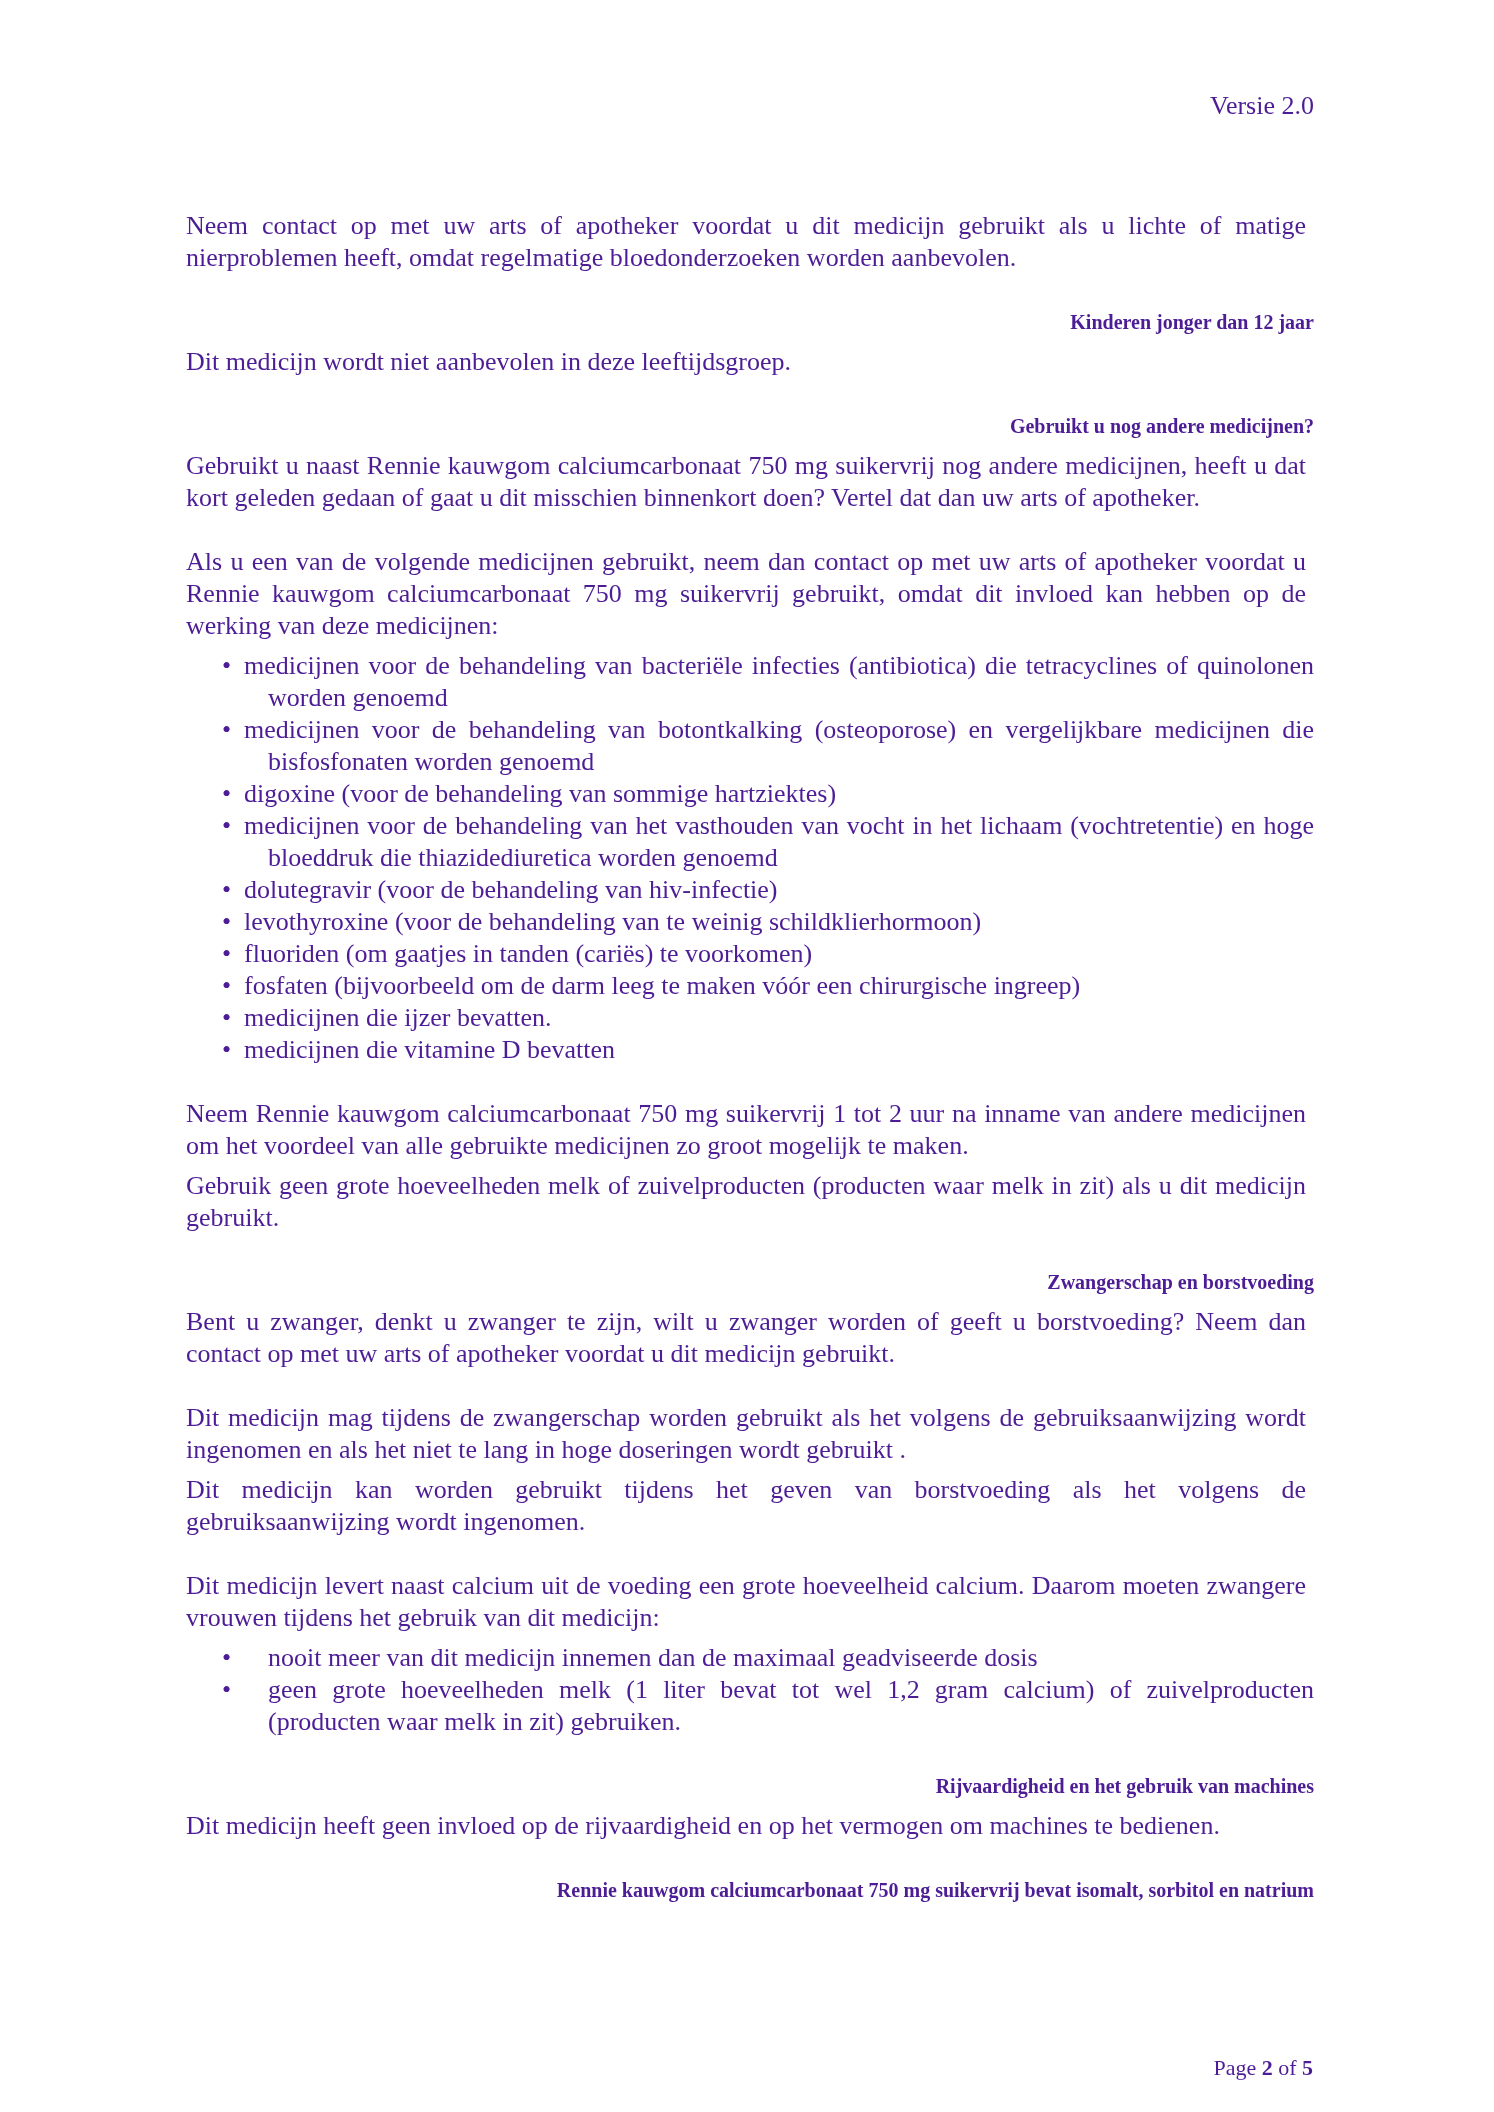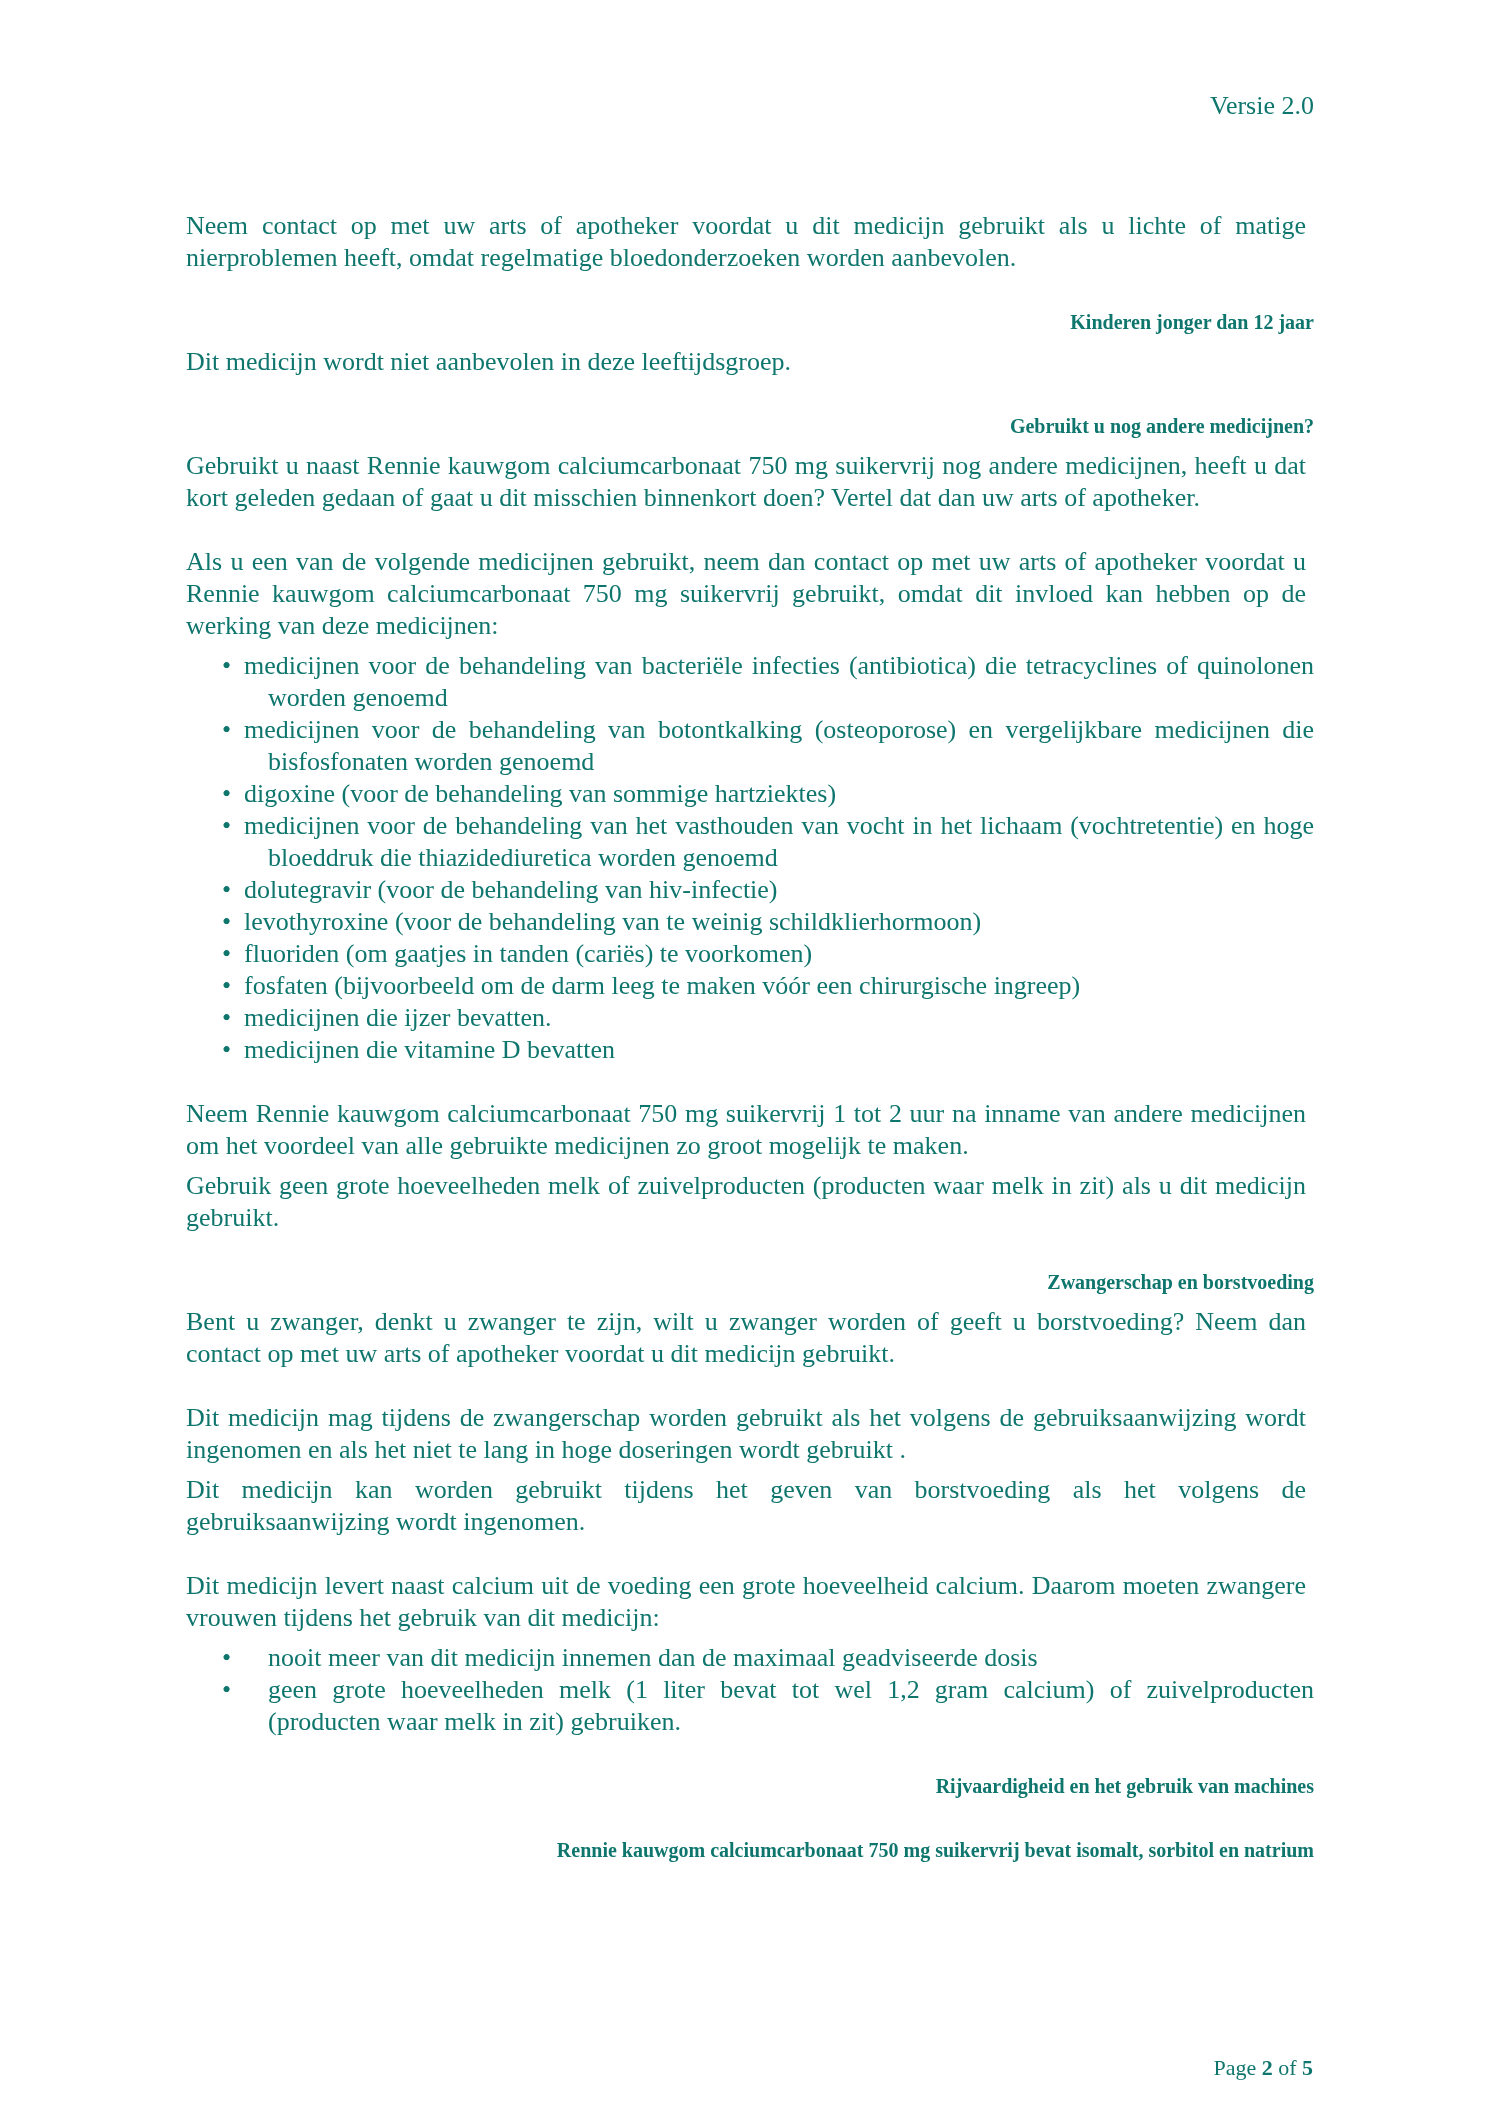--- a/index.html
+++ b/index.html
@@ -5,21 +5,21 @@
   html, body {
     margin: 0;
     padding: 0;
     background: #ffffff;
   }
   .page {
     position: relative;
     width: 1494px;
     height: 2112px;
     background: #ffffff;
-    color: #0f766e;
+    color: #4c1d95;
     font-family: "Liberation Serif", serif;
     font-size: 26px;
     line-height: 32px;
     overflow: hidden;
   }
   .content {
     position: absolute;
     left: 178px;
     top: 90px;
     width: 1136px;
@@ -115,20 +115,21 @@
     <p class="gap">Dit medicijn mag tijdens de zwangerschap worden gebruikt als het volgens de gebruiksaanwijzing wordt ingenomen en als het niet te lang in hoge doseringen wordt gebruikt .</p>
     <p>Dit medicijn kan worden gebruikt tijdens het geven van borstvoeding als het volgens de gebruiksaanwijzing wordt ingenomen.</p>
 
     <p class="gap">Dit medicijn levert naast calcium uit de voeding een grote hoeveelheid calcium. Daarom moeten zwangere vrouwen tijdens het gebruik van dit medicijn:</p>
     <ul class="ul-wide">
       <li>nooit meer van dit medicijn innemen dan de maximaal geadviseerde dosis</li>
       <li>geen grote hoeveelheden melk (1 liter bevat tot wel 1,2 gram calcium) of zuivelproducten (producten waar melk in zit) gebruiken.</li>
     </ul>
 
     <h3 class="gap">Rijvaardigheid en het gebruik van machines</h3>
+    <p>Dit medicijn heeft geen invloed op de rijvaardigheid en op het vermogen om machines te bedienen.</p>
 
     <h3 class="gap">Rennie kauwgom calciumcarbonaat 750 mg suikervrij bevat isomalt, sorbitol en natrium</h3>
 
   </div>
 
   <div class="footer">
     <span>Page</span>
     <span class="b">2</span>
     <span>of</span>
     <span class="b">5</span>

